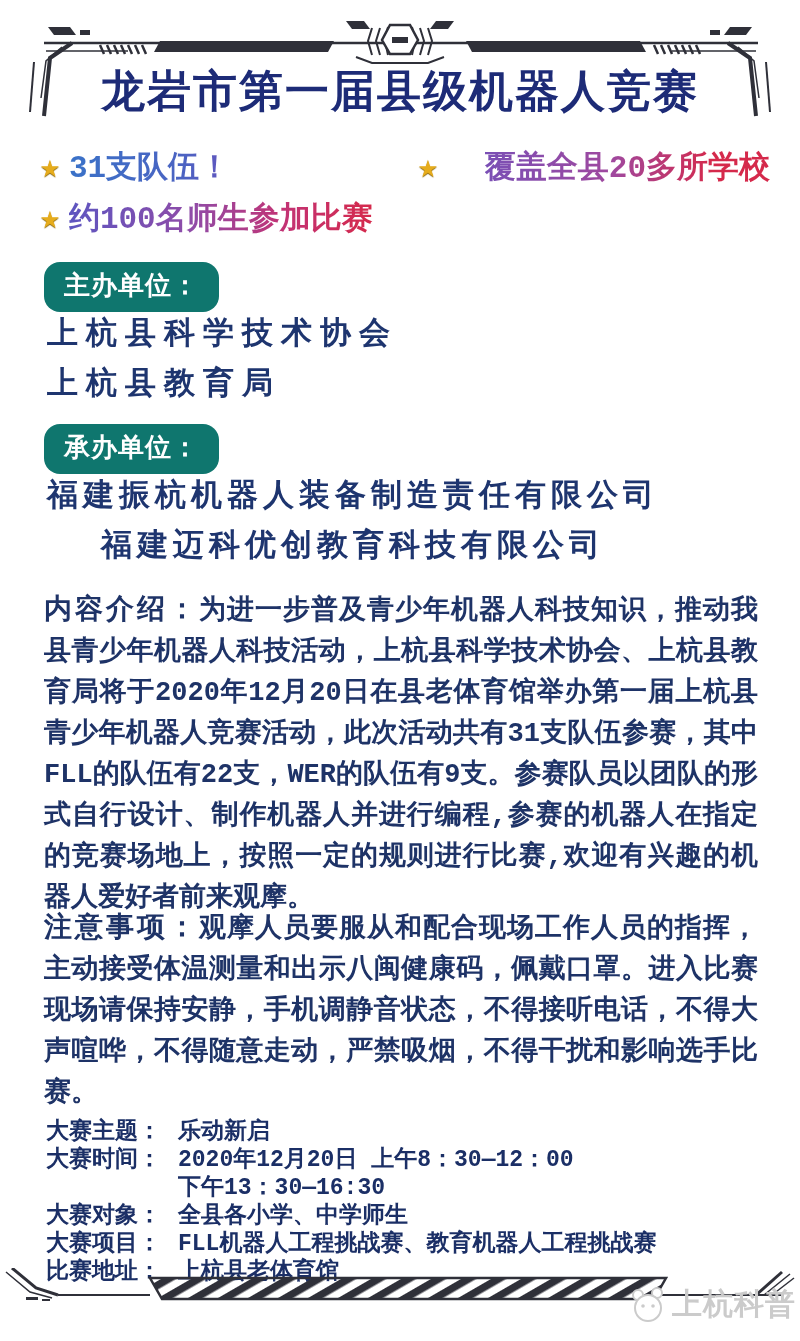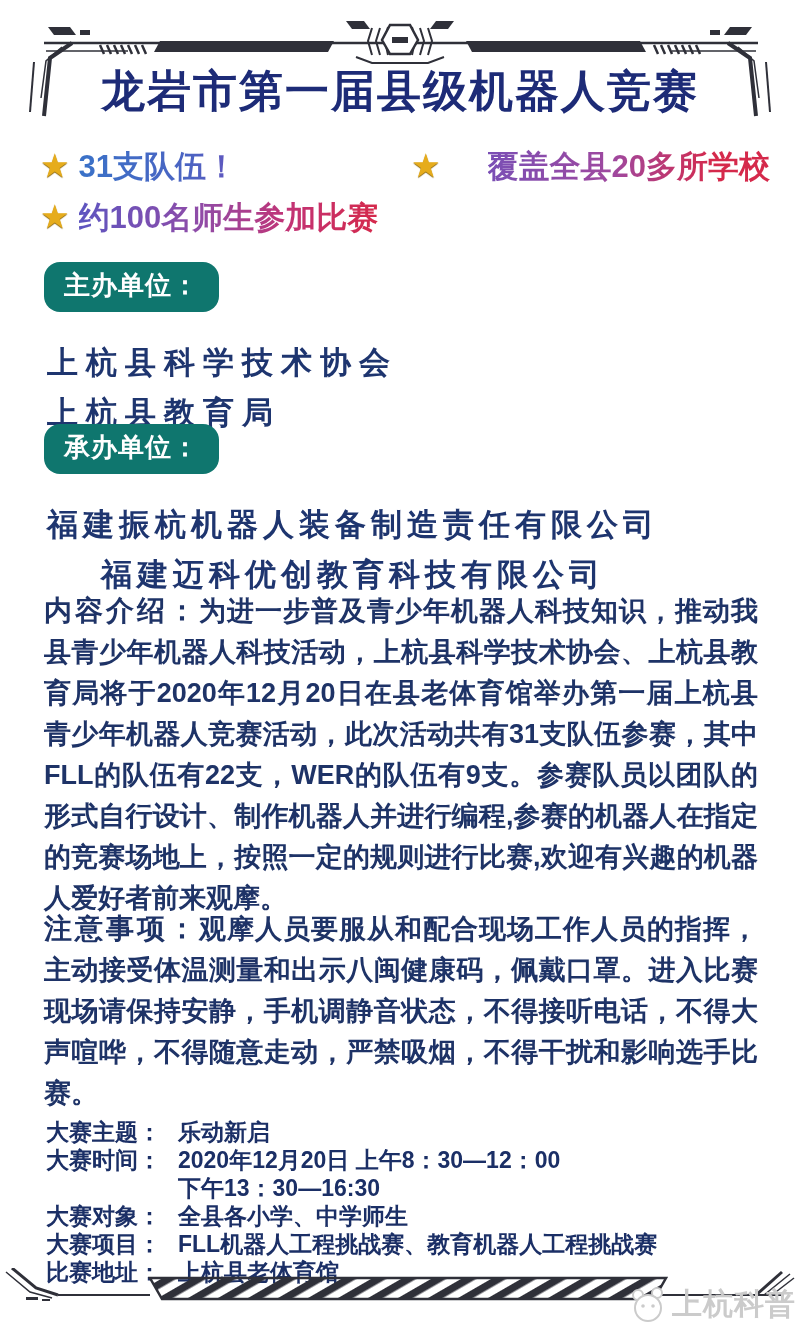--- a/index.html
+++ b/index.html
@@ -1,18 +1,18 @@
 <!DOCTYPE html>
 <html><head>
 <meta charset="utf-8">
 <style>
   html,body{margin:0;padding:0;background:#ffffff;}
   #poster{
     position:relative;width:800px;height:1341px;background:#ffffff;overflow:hidden;
-    font-family:Liberation Sans, sans-serif;
+    font-family:Liberation Mono, monospace;
   }
   .abs{position:absolute;}
   
   #frame-top{left:0;top:0;width:800px;height:122px;}
   #frame-bottom{left:0;top:1268px;width:800px;height:72px;}
   
   #main-title{
     left:0;top:62px;width:800px;text-align:center;
     font-size:44px;font-weight:800;color:#1d2b77;letter-spacing:2px;white-space:nowrap;
   }
@@ -38,21 +38,21 @@
   }
   
   .badge{
     display:inline-block;background:#0f766e;color:#ffffff;
     font-size:26px;font-weight:700;padding:6px 20px 9px 20px;border-radius:16px;
     letter-spacing:1px;
   }
   #host-badge{left:44px;top:262px;}
   #organizer-badge{left:44px;top:424px;}
   
-  .org-lines{color:#1e356f;font-weight:700;line-height:50px;white-space:nowrap;margin-top:28px;}
+  .org-lines{color:#1e356f;font-weight:700;line-height:50px;white-space:nowrap;}
   #host-lines{left:47px;top:310px;font-size:31px;letter-spacing:8px;}
   #organizer-lines{left:47px;top:472px;font-size:31px;letter-spacing:5px;text-align:center;}
   
   .para{
     width:714px;font-size:27px;line-height:41px;color:#1e3367;
     font-weight:600;text-align:justify;
   }
   .plabel{font-weight:800;font-size:28px;letter-spacing:2px;}
   #intro-paragraph{left:44px;top:590px;}
   #notice-paragraph{left:44px;top:908px;}

